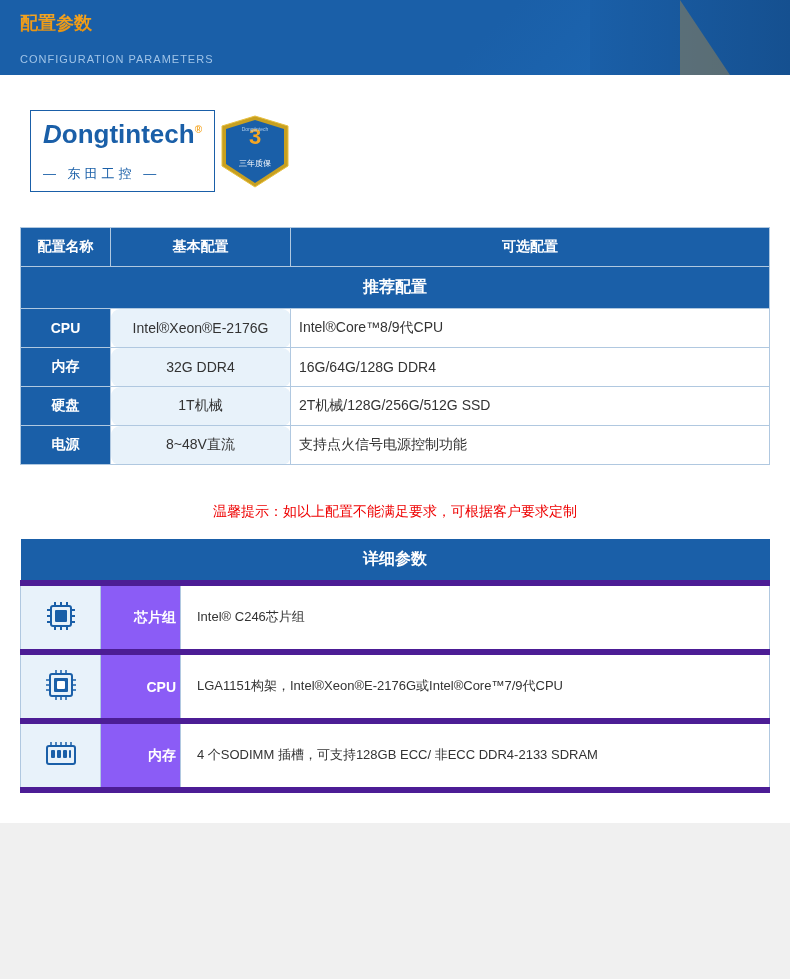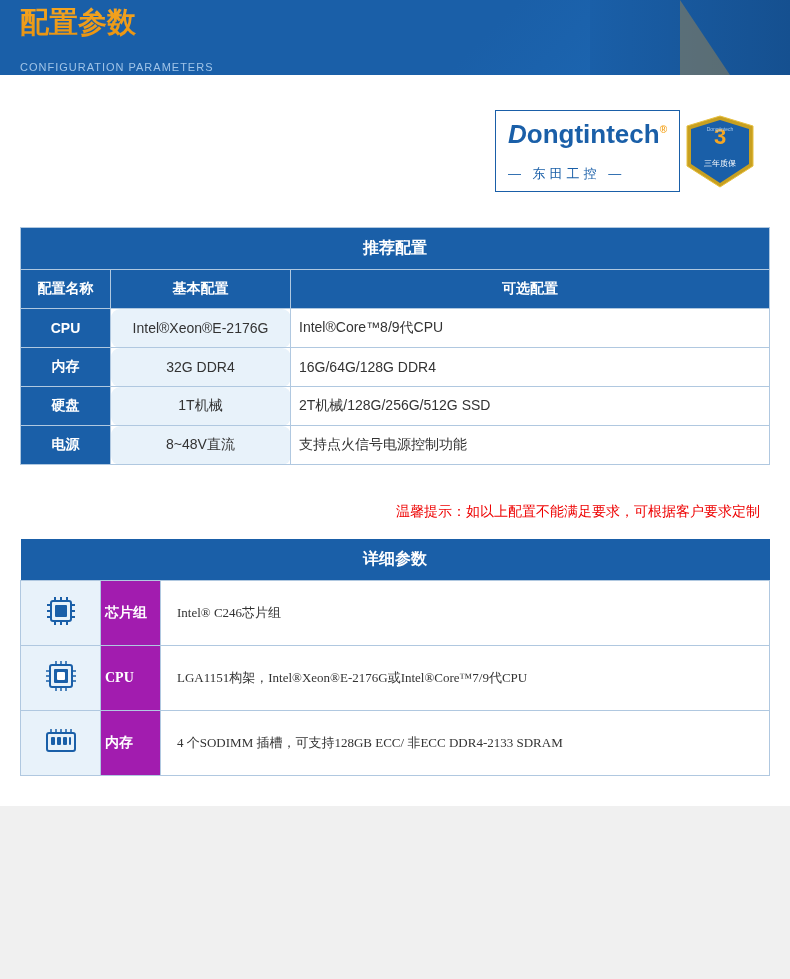--- a/index.html
+++ b/index.html
@@ -28,21 +28,21 @@
       position: absolute;
       right: 0; top: 0;
       width: 200px; height: 100%;
       background: linear-gradient(to right, #1a5fa8, #155090);
     }
     .header-title-block {
       position: relative;
       z-index: 2;
     }
     .header-title-zh {
-      font-size: 29px;
+      font-size: 18px;
       font-weight: bold;
       color: #fff;
       background: linear-gradient(to bottom, #f5a623, #e8920e);
       -webkit-background-clip: text;
       -webkit-text-fill-color: transparent;
       background-clip: text;
     }
     .header-title-en {
       font-size: 11px;
       color: #a0c4e8;
@@ -61,21 +61,21 @@
     }
 
     .main-content {
       background: #fff;
       padding: 20px 20px 30px 20px;
     }
 
     
     .logo-section {
       display: flex;
-      justify-content: flex-end;
+      justify-content: flex-start;
       align-items: center;
       padding: 15px 10px;
       margin-bottom: 20px;
     }
     .logo-box {
       border: 1.5px solid #1a5fa8;
       padding: 8px 12px;
       display: inline-block;
       position: relative;
     }
@@ -139,49 +139,48 @@
     }
     .config-table tbody tr td:nth-child(3) {
       background: #fff;
       text-align: left;
     }
 
     
     .warm-tip {
       color: #e00;
       font-size: 14px;
-      text-align: right;
+      text-align: center;
       padding: 18px 10px;
     }
 
     
     .detail-table {
       width: 100%;
       border-collapse: collapse;
     }
     .detail-table tr {
-      border-bottom: 1px solid #4c1d95;
-      font-family: Liberation Serif, serif;
+      border-bottom: 6px solid #4c1d95;
     }
     .detail-table .detail-row td {
       border: 1px solid #b0c8e0;
       vertical-align: middle;
     }
     .detail-icon-cell {
       width: 80px;
       text-align: center;
       padding: 12px 6px;
       background: #e8f2fa;
     }
     .detail-label-cell {
-      width: 60px;
-      text-align: left;
+      width: 80px;
+      text-align: right;
       font-weight: bold;
       color: #fff;
-      background: #a21caf;
+      background: #8b5cf6;
       font-size: 14px;
       padding: 10px 4px;
     }
     .detail-value-cell {
       padding: 1px 16px;
       background: #fff;
       font-size: 13px;
       color: #333;
       line-height: 1.6;
       margin-left: 39px;
@@ -221,26 +220,26 @@
 
           <text x="35" y="17" text-anchor="middle" font-size="5" fill="#aaccee">Dongtintech</text>
         </svg>
       </div>
     </div>
   </div>
 
   <table class="config-table">
     <thead>
       <tr>
-        <td colspan="3" class="section-title-row">推荐配置</td>
-      </tr>
-      <tr>
         <th>配置名称</th>
         <th>基本配置</th>
         <th>可选配置</th>
+      </tr>
+      <tr>
+        <td colspan="3" class="section-title-row">推荐配置</td>
       </tr>
     </thead>
     <tbody id="recommend-tbody">
     <tr>
     <td>CPU</td>
     <td>Intel®Xeon®E-2176G</td>
     <td>Intel®Core™8/9代CPU</td>
   </tr>
         <tr>
     <td>内存</td>

